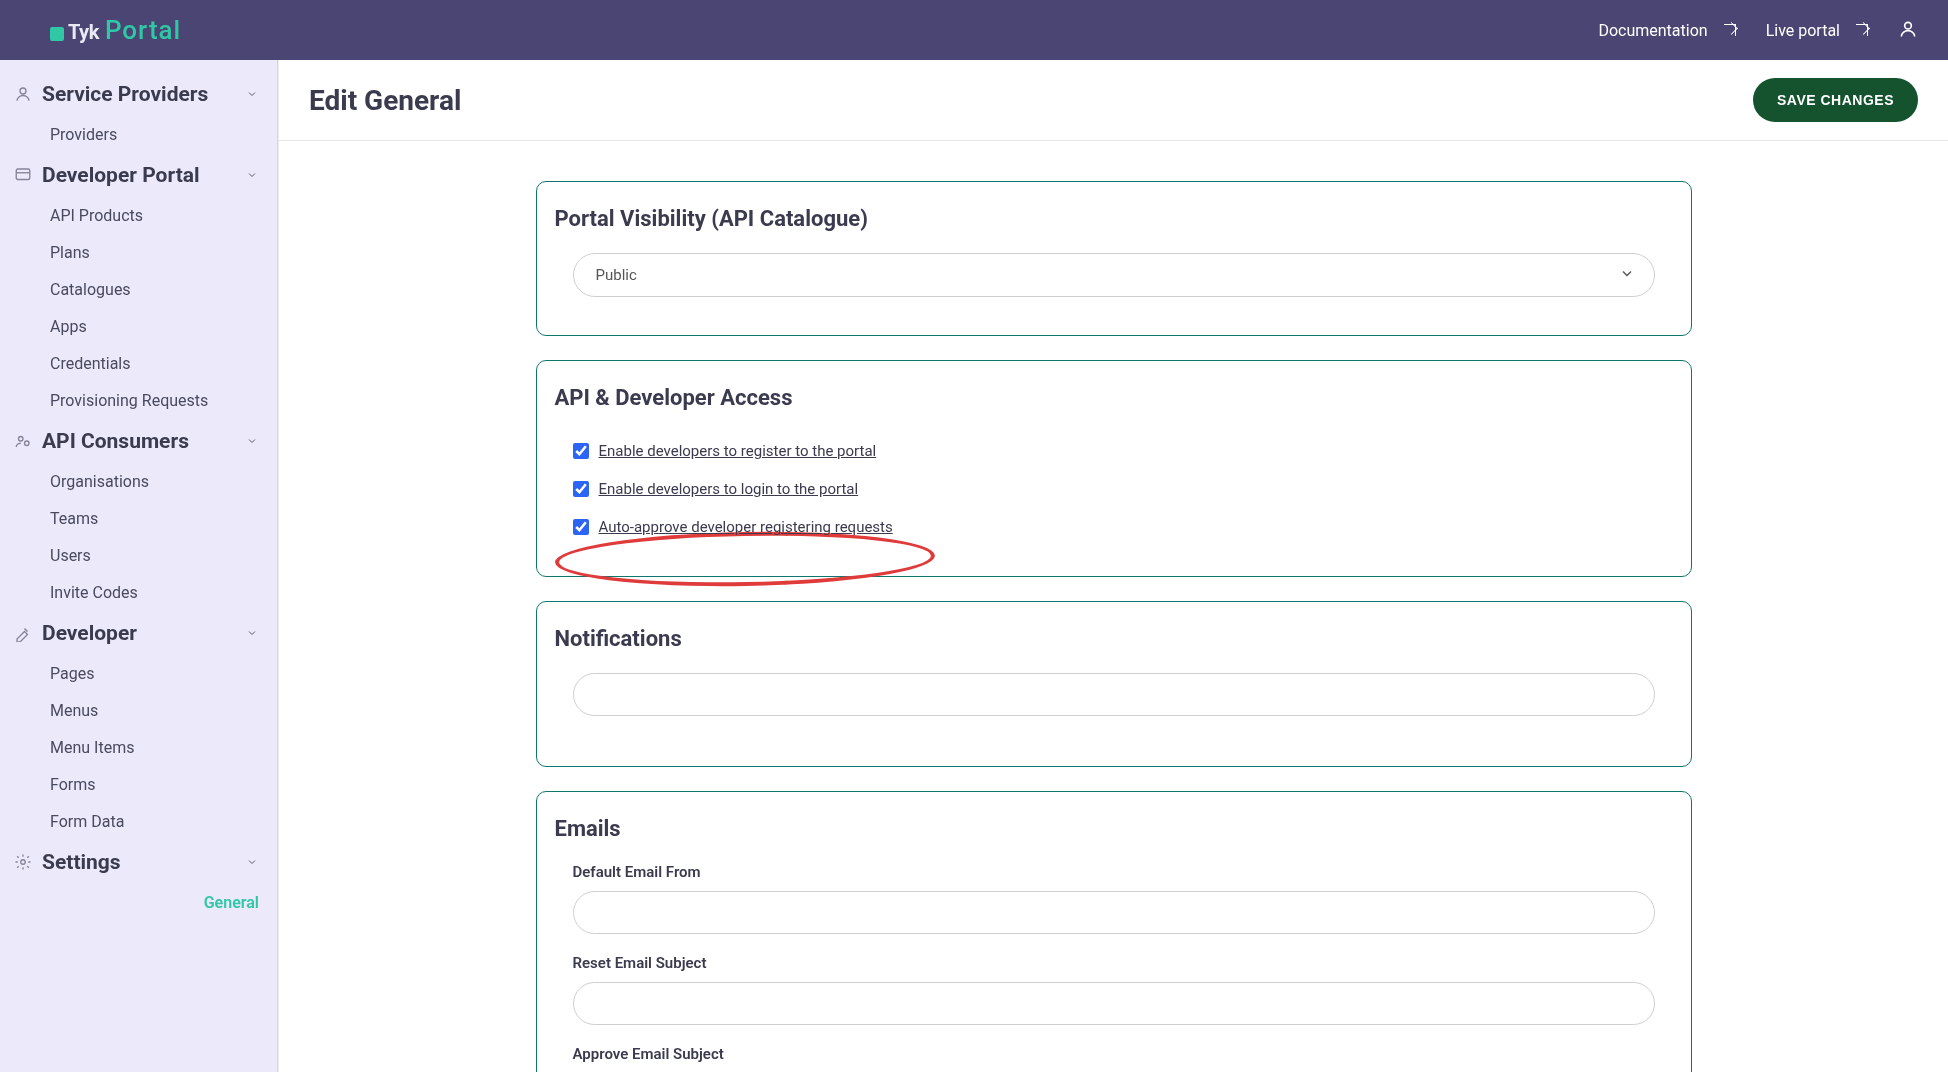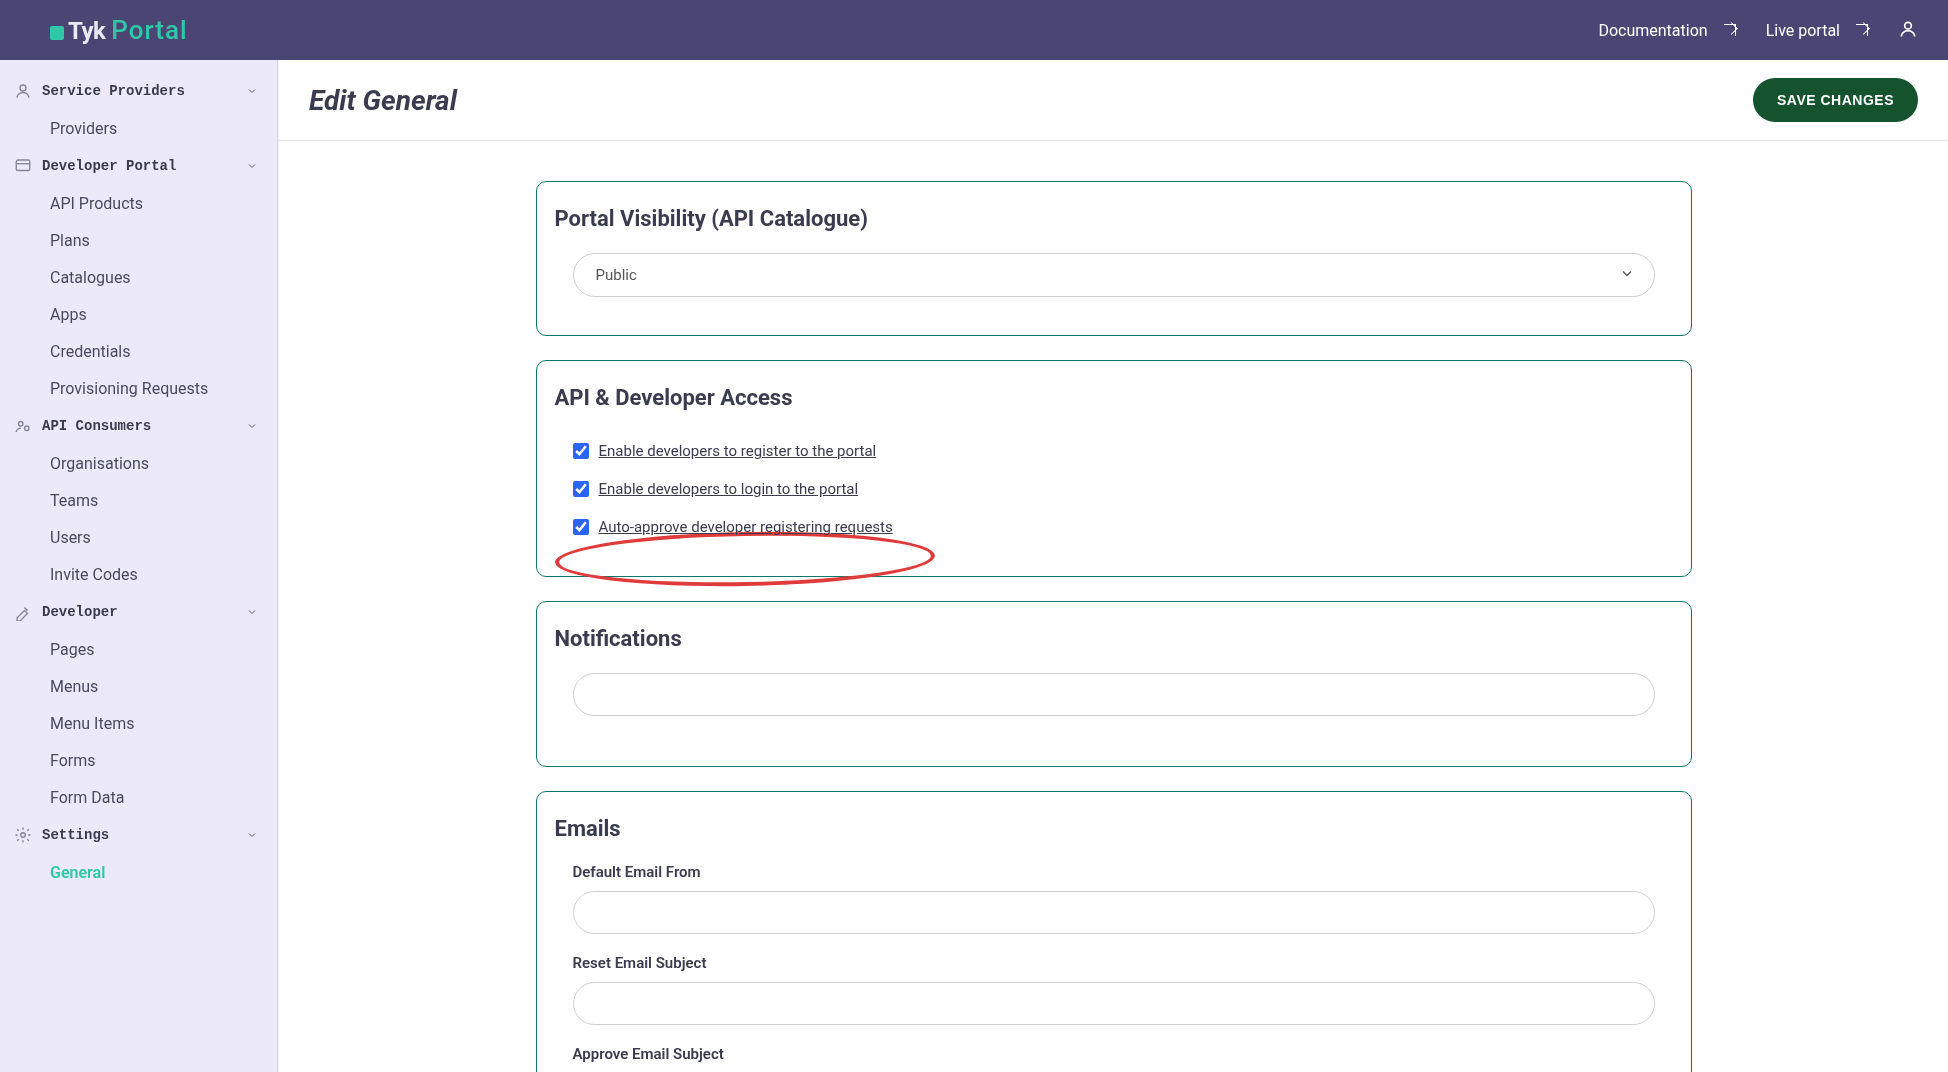--- a/index.html
+++ b/index.html
@@ -23,21 +23,21 @@
     padding: 0 30px;
     color: #fff;
   }
   .logo {
     display: flex;
     align-items: baseline;
     gap: 6px;
     font-weight: 600;
   }
   .logo .tyk {
-    font-size: 24px;
+    font-size: 20px;
     font-weight: 700;
     color: #e8eaf3;
     letter-spacing: -0.5px;
     padding-left: 20px;
   }
   .logo .tyk::before {
     content: "";
     display: inline-block;
     width: 14px;
     height: 14px;
@@ -98,24 +98,23 @@
     border-right: 1px solid #d5d3e8;
     padding-top: 12px;
     overflow-y: auto;
   }
   .nav-group-header {
     display: flex;
     align-items: center;
     justify-content: space-between;
     padding: 10px 18px 10px 14px;
     font-weight: 700;
-    font-size: 14px;
-    color: #3b3b4f;
-    cursor: pointer;
-    font-family: Liberation Mono, monospace;
+    font-size: 21px;
+    color: #3b3b4f;
+    cursor: pointer;
   }
   .nav-group-header .left {
     display: flex;
     align-items: center;
     gap: 10px;
   }
   .nav-group-header .nav-icon {
     width: 18px;
     height: 18px;
     display: inline-flex;
@@ -132,41 +131,41 @@
   }
   .nav-item {
     padding: 9px 18px 9px 50px;
     font-size: 16px;
     color: #4a4a5f;
     cursor: pointer;
   }
   .nav-item.active {
     color: #2fc7a6;
     font-weight: 600;
+    text-align: right;
   }
 
   
   .main {
     flex: 1;
     background: #ffffff;
     overflow-y: auto;
     border-left: 1px solid #eeeeee;
   }
   .page-header {
     display: flex;
     align-items: center;
     justify-content: space-between;
     padding: 18px 30px;
     border-bottom: 1px solid #e5e5e5;
   }
   .page-title {
     font-size: 28px;
     font-weight: 700;
     color: #3b3b4f;
-    font-style: italic;
   }
   .save-btn {
     background: #14532d;
     color: #fff;
     border: none;
     border-radius: 28px;
     padding: 14px 24px;
     font-size: 14px;
     font-weight: 700;
     letter-spacing: 0.5px;

